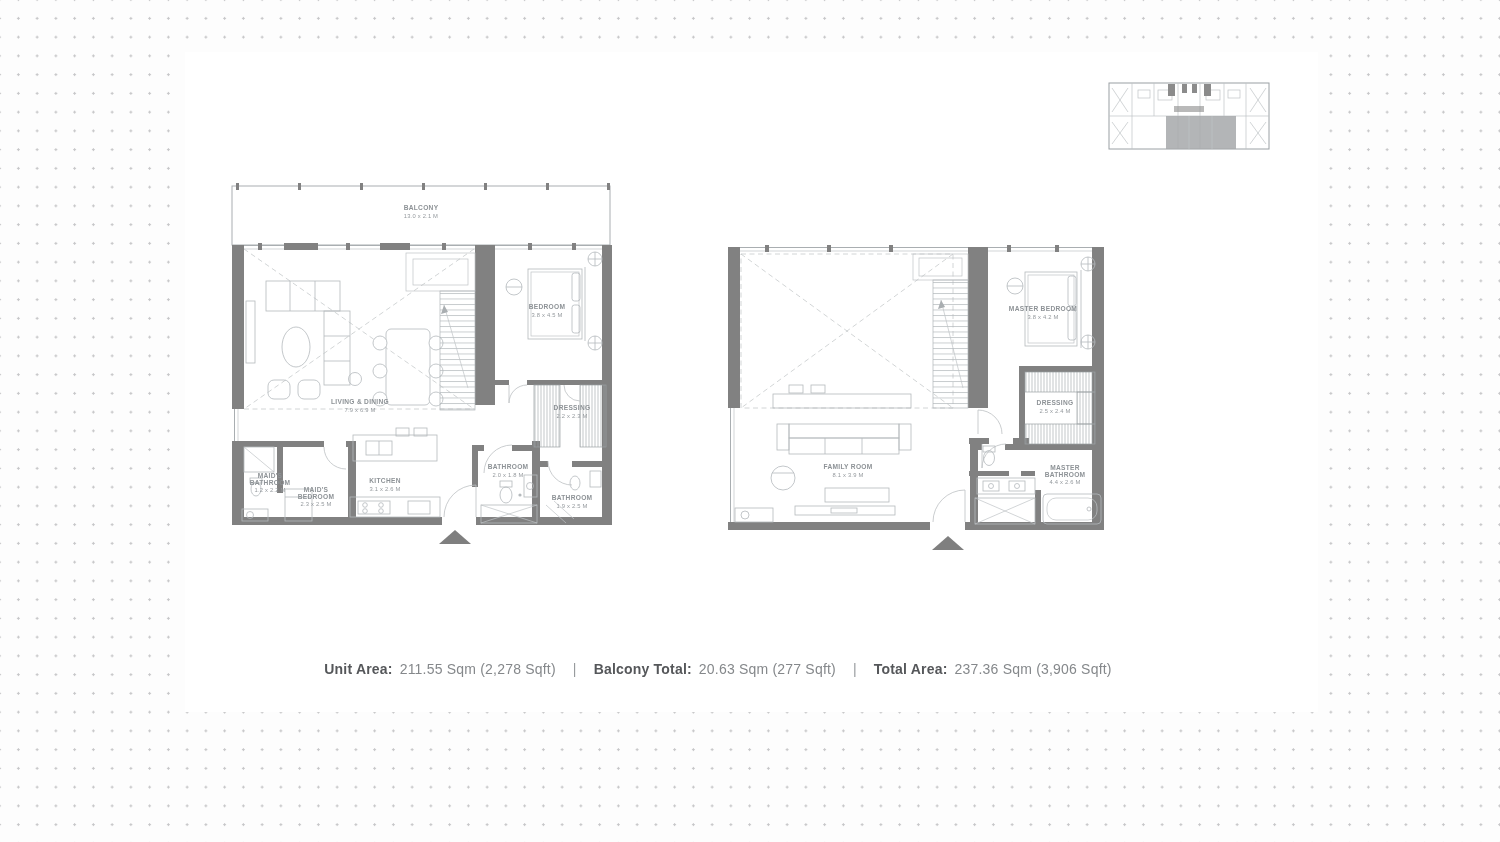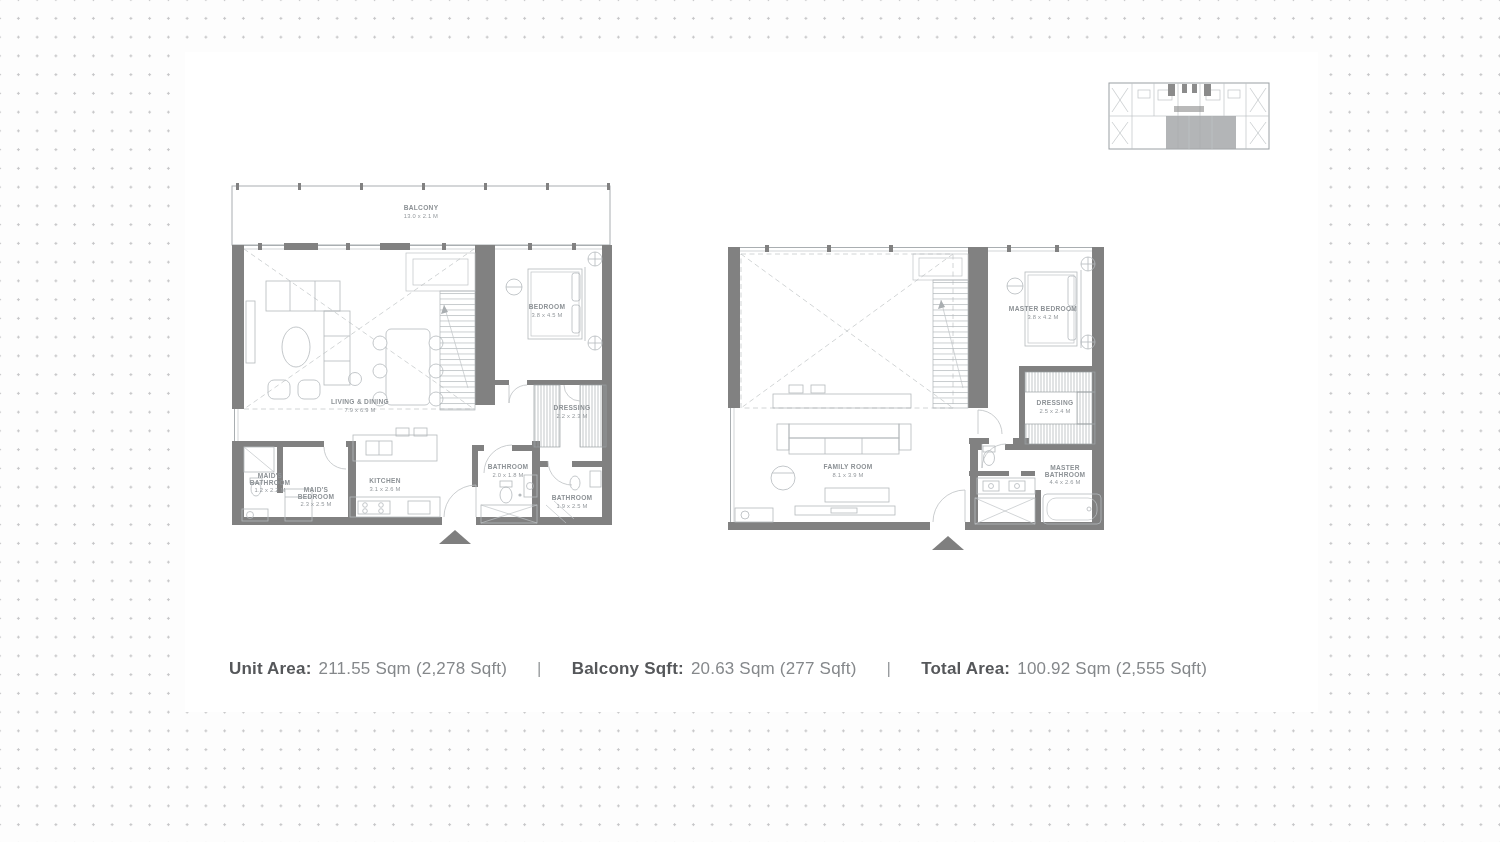--- a/index.html
+++ b/index.html
@@ -11,22 +11,22 @@
     background-position:9px 9px;
     font-family:"Liberation Sans",sans-serif;
   }
   .sheet{
     position:absolute;left:185px;top:52px;width:1133px;height:660px;
     background:#ffffff;
   }
   .plan{position:absolute;}
   .footer{
     position:absolute;left:0;top:653px;width:1436px;height:32px;
-    display:flex;align-items:center;justify-content:center;gap:30px;
-    font-size:17px;color:#85888b;letter-spacing:.2px;
+    display:flex;align-items:center;justify-content:center;gap:17px;
+    font-size:14px;color:#85888b;letter-spacing:.2px;
   }
   .footer .item{white-space:nowrap;}
   .footer .lbl{font-weight:700;color:#55575a;margin-right:7px;}
   .footer .sep{color:#989b9e;font-weight:300;}
   
   .wall{fill:#818181;stroke:none;}
   .thin{stroke:#a9aeb1;stroke-width:1;fill:none;}
   .lite{stroke:#bfc3c6;stroke-width:.7;fill:none;}
   .furn{stroke:#b4b9bc;stroke-width:.8;fill:#ffffff;}
   .furnN{stroke:#b4b9bc;stroke-width:.8;fill:none;}
@@ -427,16 +427,16 @@
     <line x1="257" y1="206" x2="257" y2="230" class="arc"></line>
     <path d="M 257 230 A 24 24 0 0 1 281 206" class="arc"></path>
   </g>
 
   <polygon points="223,298 207,312 239,312" class="tri"></polygon>
 </svg>
 
 <div class="footer">
   <span class="item"><span class="lbl">Unit Area:</span><span>211.55 Sqm (2,278 Sqft)</span></span>
   <span class="sep">|</span>
-  <span class="item"><span class="lbl">Balcony Sqft:</span><span>20.63 Sqm (277 Sqft)</span></span>
+  <span class="item"><span class="lbl">Balcony Total:</span><span>20.63 Sqm (277 Sqft)</span></span>
   <span class="sep">|</span>
-  <span class="item"><span class="lbl">Total Area:</span><span>100.92 Sqm (2,555 Sqft)</span></span>
+  <span class="item"><span class="lbl">Total Area:</span><span>237.36 Sqm (3,906 Sqft)</span></span>
 </div>
 
 </body></html>

